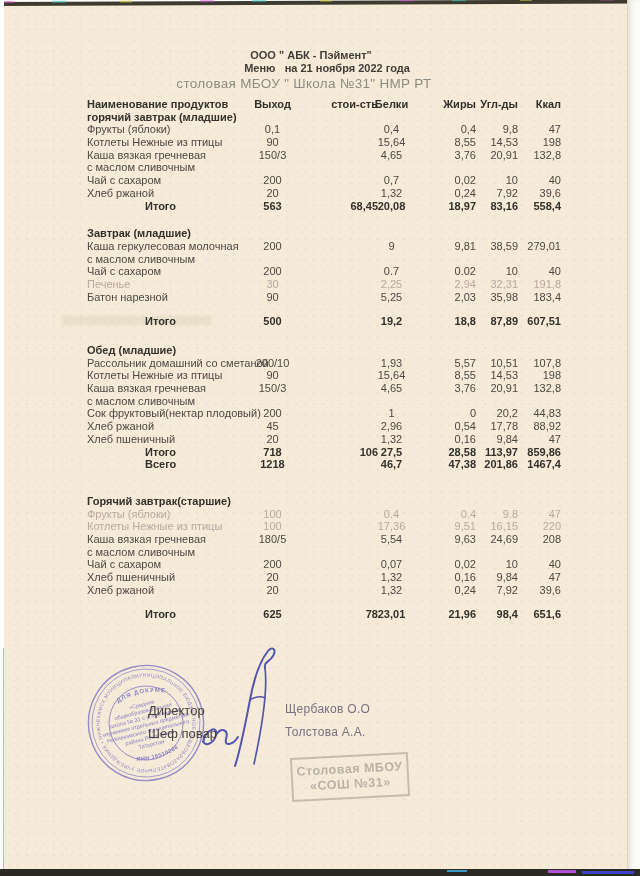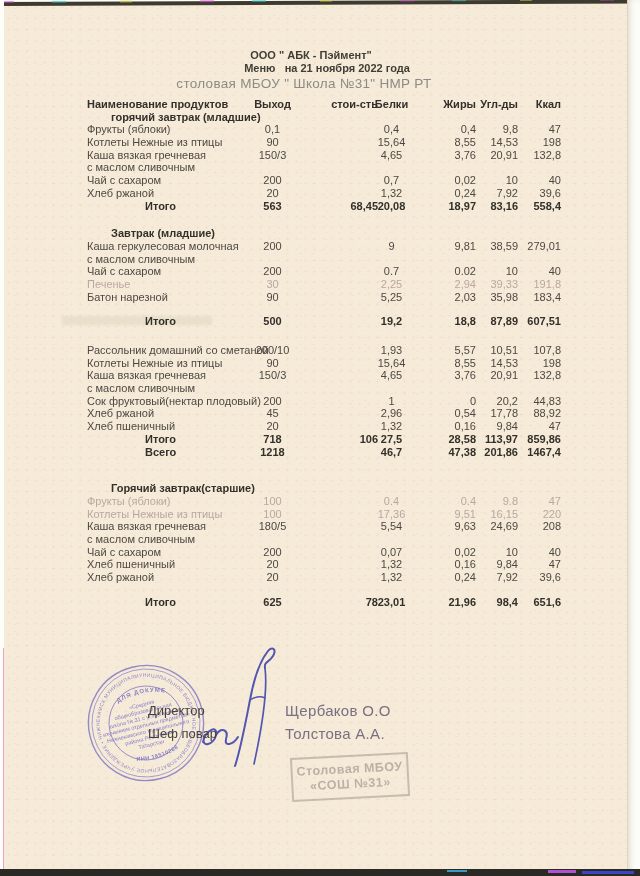--- a/index.html
+++ b/index.html
@@ -45,37 +45,37 @@
   .ghost-smudge{position:absolute;left:62px;top:316px;width:150px;height:9px;
     background:rgba(150,165,130,.14);filter:blur(1.5px);}
   
   .content{position:absolute;left:0;top:0;width:640px;color:#4c4843;font-size:11px;}
   .t-line{text-align:center;line-height:13px;position:relative;}
   .t1{margin-top:49px;font-weight:bold;color:#403c36;left:-9px;}
   .t2{font-weight:bold;color:#403c36;left:7px;white-space:pre;}
   .t3{font-size:13.5px;line-height:17px;color:#8c8c85;left:-16px;letter-spacing:.3px;}
   .rows{margin-top:6px;}
   .row{position:relative;height:12.7px;line-height:12.7px;white-space:nowrap;}
-  .bold{font-weight:bold;color:#33302b;padding-left:24px;}
+  .bold{font-weight:bold;color:#33302b;}
   .faded{color:#b9a8a2;}
   .cn{position:absolute;left:87px;}
   .ct{position:absolute;left:145px;}
   .co{position:absolute;left:225px;width:95px;text-align:center;}
   .cc{position:absolute;left:328px;width:50px;text-align:right;}
   .cb{position:absolute;left:368px;width:47px;text-align:center;}
   .cf{position:absolute;left:414px;width:62px;text-align:right;}
   .cg{position:absolute;left:452px;width:66px;text-align:right;}
   .ck{position:absolute;left:497px;width:64px;text-align:right;}
   .section.s2{margin-top:15px;}
   .section.s3{margin-top:16px;}
   .section.s4{margin-top:24px;}
   .row.tgap{margin-top:12px;}
   
   .sig-label{position:absolute;font-size:13px;color:#45413c;}
-  .sig-name{position:absolute;font-size:15px;color:#787083;letter-spacing:.3px;}
+  .sig-name{position:absolute;font-size:12px;color:#787083;letter-spacing:.3px;}
   .seal{position:absolute;left:82px;top:659px;width:128px;height:128px;opacity:.85;}
   .signature{position:absolute;left:193px;top:640px;width:104px;height:134px;}
   .grey-stamp{
     position:absolute;left:291px;top:755px;width:114px;height:40px;
     border:2px solid rgba(150,144,131,.5);transform:rotate(-3deg);
     display:flex;flex-direction:column;justify-content:center;align-items:center;
     color:rgba(148,143,136,.62);font-weight:bold;font-size:12.5px;line-height:15px;
     letter-spacing:.5px;
   }
 </style>
@@ -199,21 +199,21 @@
     <span class="cf">0.02</span>
     <span class="cg">10</span>
     <span class="ck">40</span>
   </div>
           <div class="row faded">
     <span class="cn">Печенье</span>
     <span class="co">30</span>
     <span class="cc"></span>
     <span class="cb">2,25</span>
     <span class="cf">2,94</span>
-    <span class="cg">39,33</span>
+    <span class="cg">32,31</span>
     <span class="ck">191,8</span>
   </div>
           <div class="row">
     <span class="cn">Батон нарезной</span>
     <span class="co">90</span>
     <span class="cc"></span>
     <span class="cb">5,25</span>
     <span class="cf">2,03</span>
     <span class="cg">35,98</span>
     <span class="ck">183,4</span>
@@ -222,20 +222,23 @@
     <span class="ct">Итого</span>
     <span class="co">500</span>
     <span class="cc"></span>
     <span class="cb">19,2</span>
     <span class="cf">18,8</span>
     <span class="cg">87,89</span>
     <span class="ck">607,51</span>
   </div>
         </div>
         <div class="section s3">
+          <div class="row">
+            <span class="cn bold">Обед (младшие)</span>
+          </div>
           <div class="row">
     <span class="cn">Рассольник домашний со сметаной</span>
     <span class="co">200/10</span>
     <span class="cc"></span>
     <span class="cb">1,93</span>
     <span class="cf">5,57</span>
     <span class="cg">10,51</span>
     <span class="ck">107,8</span>
   </div>
           <div class="row">

